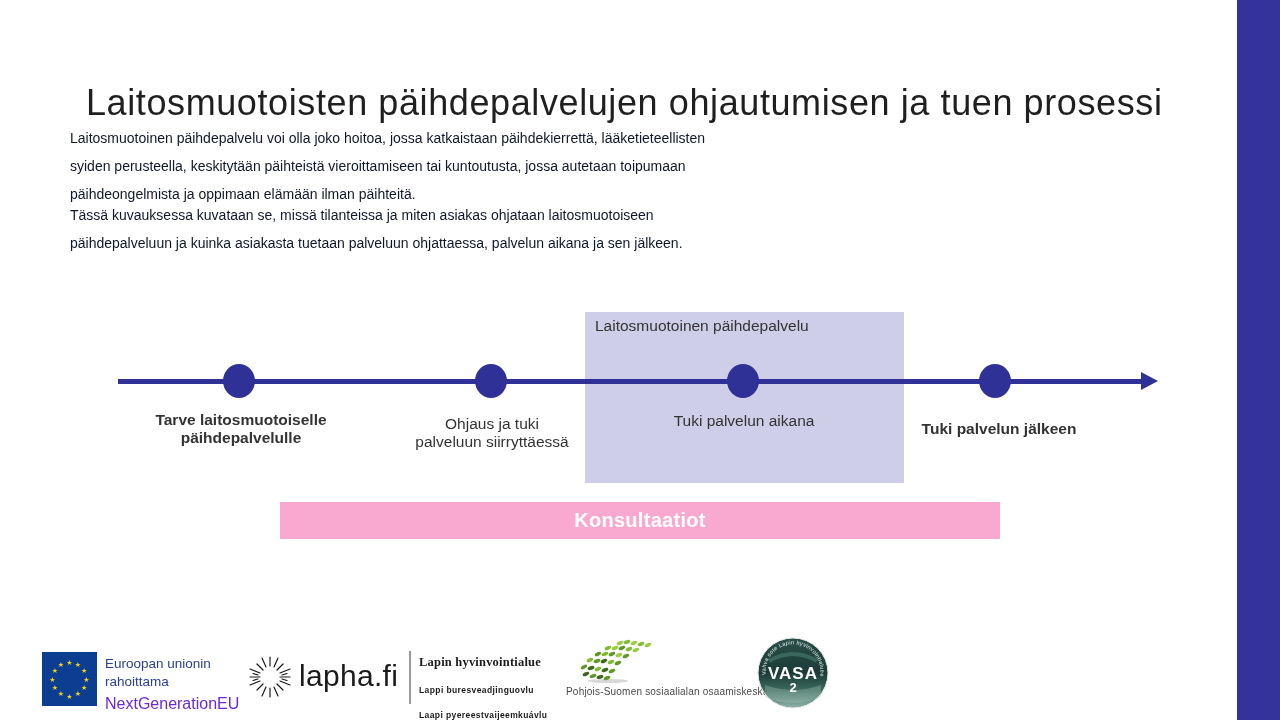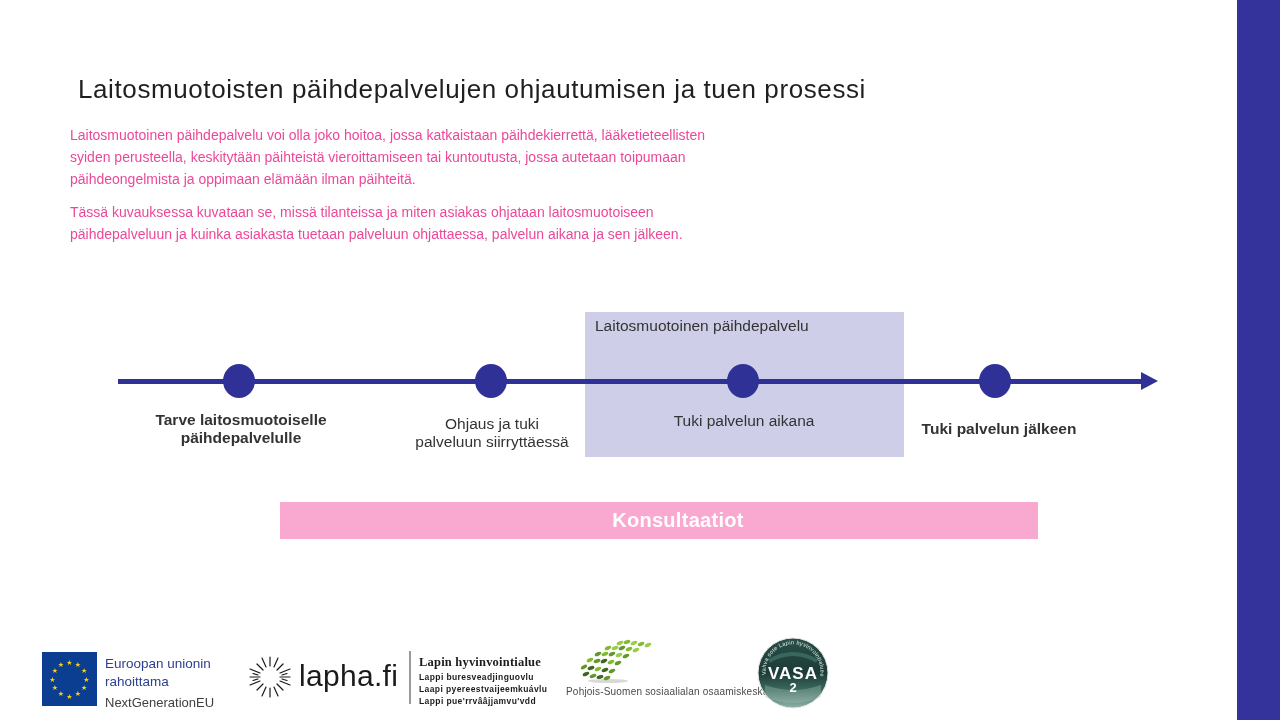--- a/index.html
+++ b/index.html
@@ -3,67 +3,67 @@
 <meta charset="utf-8">
 <style>
   html,body{margin:0;padding:0;}
   body{
     width:1280px;height:720px;position:relative;overflow:hidden;
     background:#ffffff;font-family:"Liberation Sans",sans-serif;
   }
   .slide{position:absolute;inset:0;background:#ffffff;}
 
   .slide-title{
-    position:absolute;left:70px;top:66px;margin:8px;
-    font-size:26px;font-weight:400;color:#1f1f1f;letter-spacing:.6px;
+    position:absolute;left:70px;top:66px;margin:16px;
+    font-size:36px;font-weight:400;color:#1f1f1f;letter-spacing:.6px;
   }
   .para{
     position:absolute;left:70px;width:810px;margin:0;
-    font-size:14px;line-height:22px;color:#ec4899;white-space:pre-line;
+    font-size:14px;line-height:28px;color:#0f172a;white-space:pre-line;
   }
   .p1{top:124px;}
   .p2{top:201px;}
 
   
-  .highlight-box{position:absolute;left:585px;top:312px;width:319px;height:145px;background:#CFCEE9;}
+  .highlight-box{position:absolute;left:585px;top:312px;width:319px;height:171px;background:#CFCEE9;}
   .highlight-label{position:absolute;left:10px;top:5px;font-size:15.5px;color:#333;}
   .tl-line{position:absolute;left:118px;top:379px;width:1025px;height:5px;background:#2F3197;}
   .tl-arrow{
     position:absolute;left:1141px;top:372px;width:0;height:0;
     border-left:17px solid #2F3197;border-top:9.5px solid transparent;border-bottom:9.5px solid transparent;
   }
   .tl-dot{position:absolute;top:364px;width:32px;height:34px;border-radius:50%;background:#2F3197;}
   .dot1{left:223px;} .dot2{left:475px;} .dot3{left:727px;} .dot4{left:979px;}
   .step-label{
     position:absolute;transform:translateX(-50%);
     font-size:15.5px;line-height:18px;color:#333;text-align:center;
   }
   .step-label span{display:block;white-space:nowrap;}
   .s1{left:241px;top:411px;font-weight:bold;} .s2{left:492px;top:415px;} .s3{left:744px;top:412px;} .s4{left:999px;top:420px;font-weight:bold;}
 
   .consult{
     position:absolute;left:280px;top:502px;width:720px;height:37px;background:#F9A8D0;
-    display:flex;align-items:center;justify-content:center;padding-left:38px;
+    display:flex;align-items:center;justify-content:center;
   }
   .consult span{color:#ffffff;font-weight:700;font-size:20px;letter-spacing:.3px;}
 
   .accent-bar{position:absolute;right:0;top:0;width:43px;height:720px;background:#34329B;}
 
   
   .eu-flag{position:absolute;left:42px;top:652px;}
   .eu-text{position:absolute;left:105px;top:655px;}
   .eu-title{font-size:13.5px;font-weight:400;color:#2B3F90;line-height:18px;white-space:pre-line;}
-  .eu-program{font-size:13px;color:#404040;margin-top:4px;}
+  .eu-program{font-size:16px;color:#6d28d9;margin-top:4px;}
 
   .lapha-burst{position:absolute;left:246px;top:653px;}
   .lapha-brand{position:absolute;left:299px;top:659px;font-size:30px;font-weight:400;color:#1b1b1b;letter-spacing:.3px;}
   .lapha-divider{position:absolute;left:409px;top:651px;width:1.5px;height:53px;background:#9a9a9a;}
   .lapha-info{position:absolute;left:419px;top:655px;color:#1b1b1b;}
   .lapha-info .org{font-size:12.5px;font-weight:700;letter-spacing:.2px;font-family:Liberation Serif, serif;}
-  .lapha-info .alt{font-size:8.5px;font-weight:700;letter-spacing:.4px;margin-top:2px;}
+  .lapha-info .alt{font-size:8.5px;font-weight:700;letter-spacing:.4px;margin-top:15px;}
 
   .poske{position:absolute;left:566px;top:638px;width:195px;}
   .poske svg{display:block;margin-left:12px;}
   .poske-caption{font-size:10px;color:#4a4a4a;letter-spacing:.2px;margin-top:2px;white-space:nowrap;}
 
   .vasa{position:absolute;left:757px;top:637px;}
 </style>
 </head>
 <body>
 

